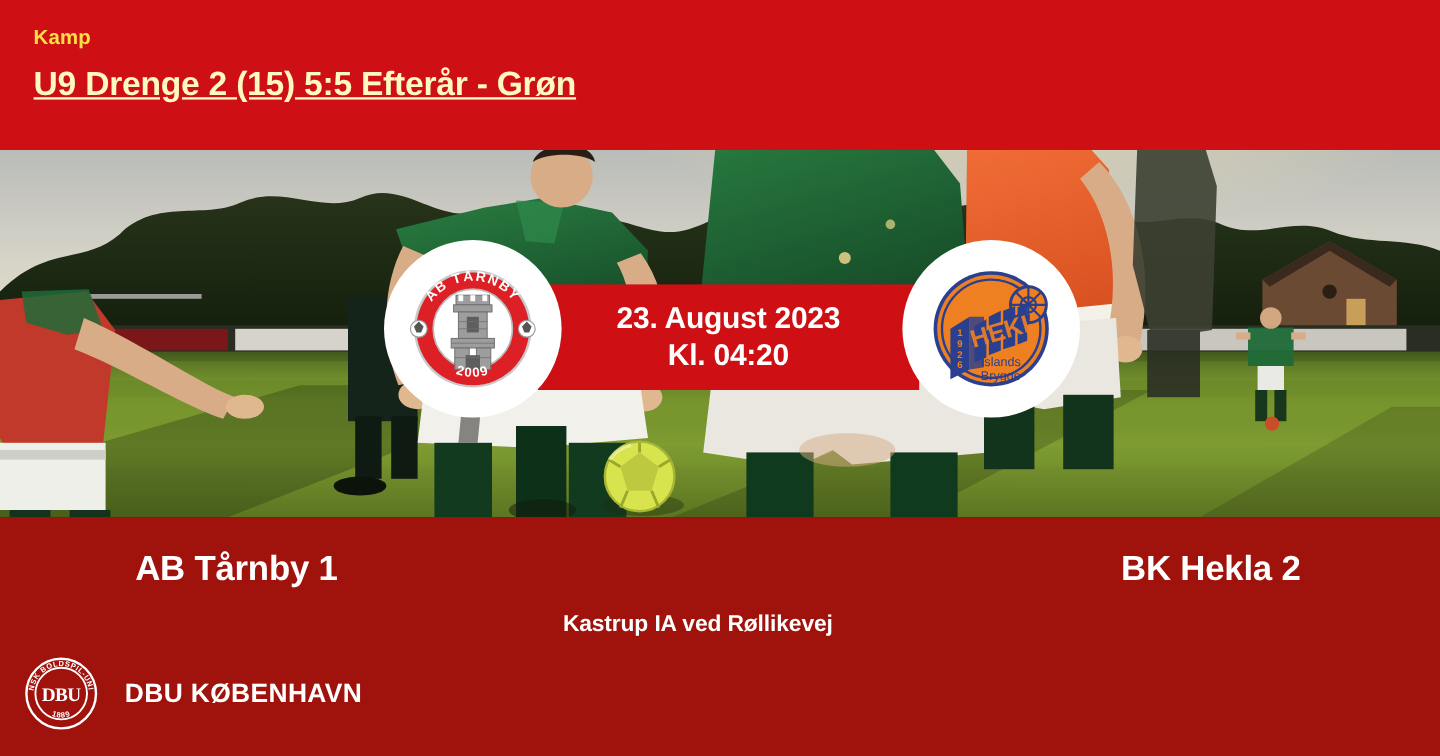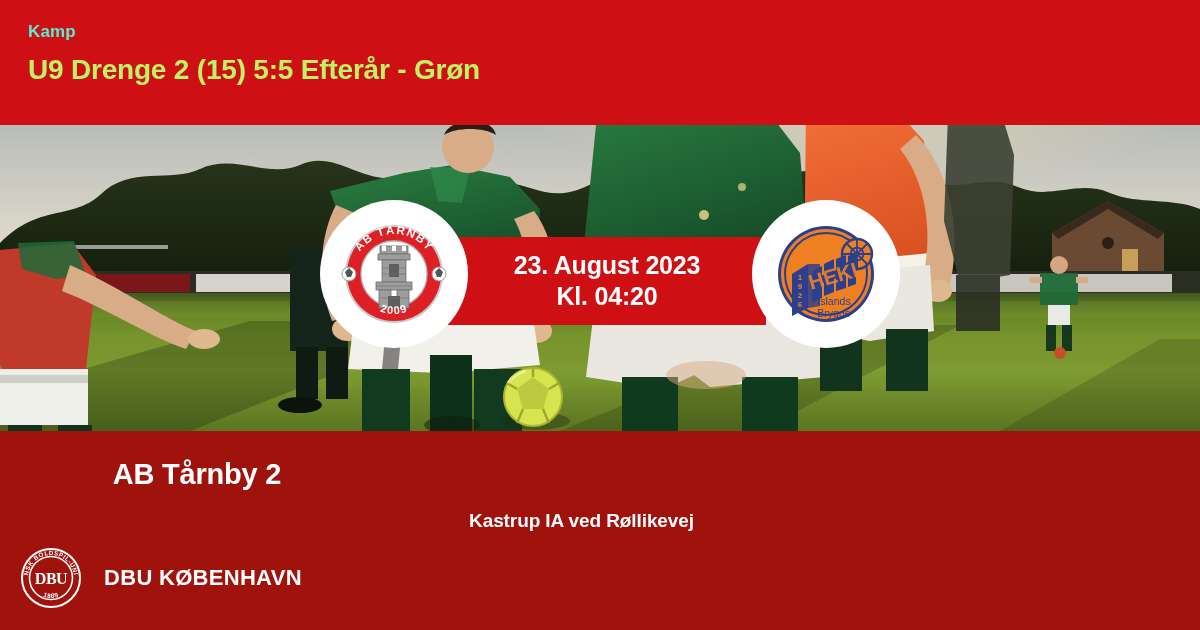--- a/index.html
+++ b/index.html
@@ -17,33 +17,34 @@
   }
 
   
   .header {
     position: absolute; left: 0; top: 0;
     width: 1200px; height: 125px;
     background: #ce1014;
     padding: 22px 0 0 28px;
   }
   .header-kicker {
-    color: #5eead4;
+    color: #fde047;
     font-size: 17px;
     font-weight: bold;
     letter-spacing: .1px;
     line-height: 20px;
   }
   .header-title {
-    color: #bef264;
+    color: #fef9c3;
     font-size: 28px;
     font-weight: bold;
     letter-spacing: -.2px;
     line-height: 34px;
     margin-top: 11px;
+    text-decoration: underline;
   }
 
   
   .photo {
     position: absolute; left: 0; top: 125px;
     width: 1200px; height: 306px;
     overflow: hidden;
     background: #2d3a1c;
   }
   .photo svg { display: block; width: 1200px; height: 306px; }
@@ -395,21 +396,22 @@
         <text x="47" y="78" transform="rotate(-16 47 78)">HEKL</text>
       </g>
 
       <text x="70" y="93" font-family="'Liberation Sans',sans-serif" font-size="10.5" font-weight="normal" fill="#2b3f8f" text-anchor="middle">Islands</text>
       <text x="70" y="105" font-family="'Liberation Sans',sans-serif" font-size="10.5" font-weight="normal" fill="#2b3f8f" text-anchor="middle">Brygge</text>
     </svg>
   </div>
 
   <div class="teams">
     <div class="team-names">
-      <div class="team-name team-home">AB Tårnby 2</div>
+      <div class="team-name team-home">AB Tårnby 1</div>
+      <div class="team-name team-away">BK Hekla 2</div>
     </div>
     <div class="venue">Kastrup IA ved Røllikevej</div>
   </div>
 
   <div class="footer">
     <svg class="dbu-mark" viewBox="0 0 62 62">
       <defs>
         <path id="dbuTop" d="M8,31 A23,23 0 0,1 54,31" fill="none"></path>
         <path id="dbuBot" d="M11,31 A20,20 0 0,0 51,31" fill="none"></path>
       </defs>

